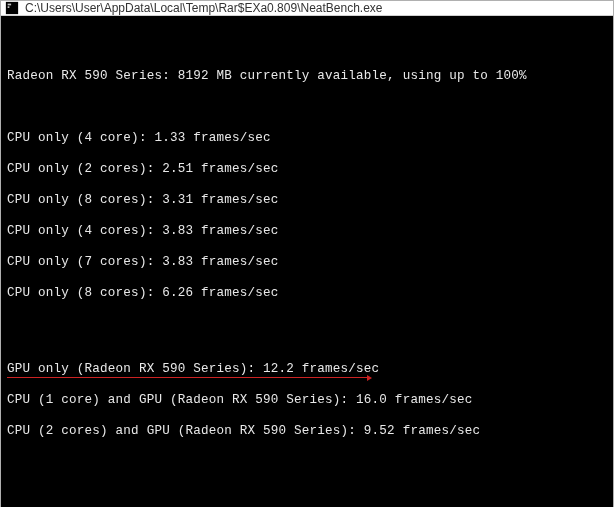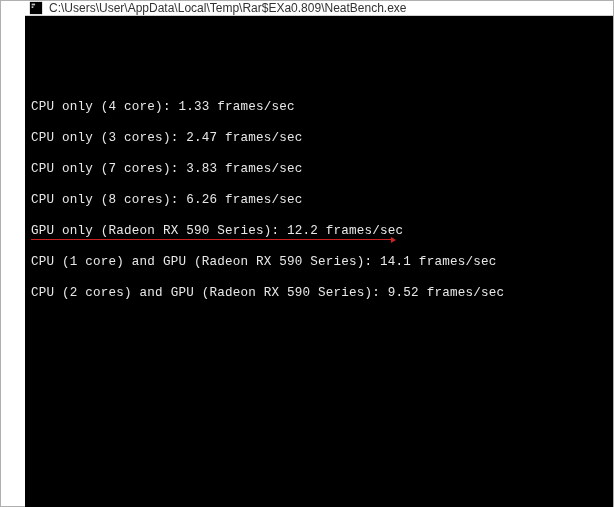--- a/index.html
+++ b/index.html
@@ -11,21 +11,20 @@
     font-family: Consolas, "Courier New", monospace;
   }
   .window {
     width: 614px;
     height: 507px;
     background: #ffffff;
     border: 1px solid #b0b0b0;
     box-sizing: border-box;
     display: flex;
     flex-direction: column;
-    padding-left: 24px;
   }
   .titlebar {
     height: 24px;
     background: #ffffff;
     display: flex;
     align-items: center;
     padding: 0 4px;
     border-bottom: 1px solid #d0d0d0;
     font-family: "Segoe UI", Tahoma, sans-serif;
     font-size: 12px;
@@ -58,20 +57,21 @@
     padding: 6px;
     white-space: pre;
     letter-spacing: 0.2px;
     position: relative;
     box-sizing: border-box;
   }
   .blank { height: 15.5px; }
   .gpu-line {
     position: relative;
     display: inline-block;
+    margin-top: 45px;
   }
   .gpu-underline {
     position: absolute;
     bottom: -1px;
     left: 0;
     height: 1px;
     background: #cc2222;
   }
   .gpu-arrowcap {
     position: absolute;
@@ -93,27 +93,30 @@
         <rect x="1" y="1" width="14" height="14" fill="#000"></rect>
         <rect x="3" y="3" width="4" height="2" fill="#c0c0c0"></rect>
         <rect x="3" y="6" width="2" height="2" fill="#c0c0c0"></rect>
       </svg>
     </span>
     <span class="title-text">C:\Users\User\AppData\Local\Temp\Rar$EXa0.809\NeatBench.exe</span>
   </div>
 
   <div class="console">
 <div class="blank"></div>
+<div>Radeon RX 590 Series: 8192 MB currently available, using up to 100%</div>
 <div class="blank"></div>
 <div>CPU only (4 core): 1.33 frames/sec</div>
-<div>CPU only (3 cores): 2.47 frames/sec</div>
+<div>CPU only (2 cores): 2.51 frames/sec</div>
+<div>CPU only (8 cores): 3.31 frames/sec</div>
+<div>CPU only (4 cores): 3.83 frames/sec</div>
 <div>CPU only (7 cores): 3.83 frames/sec</div>
 <div>CPU only (8 cores): 6.26 frames/sec</div>
 <div><span class="gpu-line"><span>GPU only (Radeon RX 590 Series): 12.2 frames/sec</span><span class="gpu-underline" style="width:360px;"></span><span class="gpu-arrowcap" style="left:360px;"></span></span></div>
-<div>CPU (1 core) and GPU (Radeon RX 590 Series): 14.1 frames/sec</div>
+<div>CPU (1 core) and GPU (Radeon RX 590 Series): 16.0 frames/sec</div>
 <div>CPU (2 cores) and GPU (Radeon RX 590 Series): 9.52 frames/sec</div>
 
 
 
 
 
 
 
 
 

